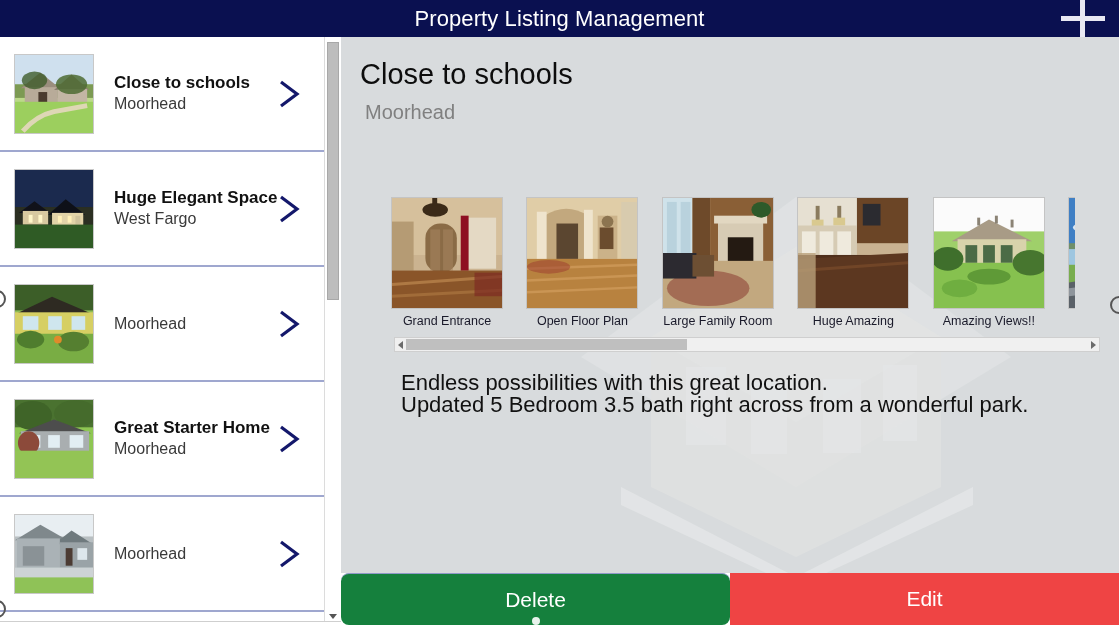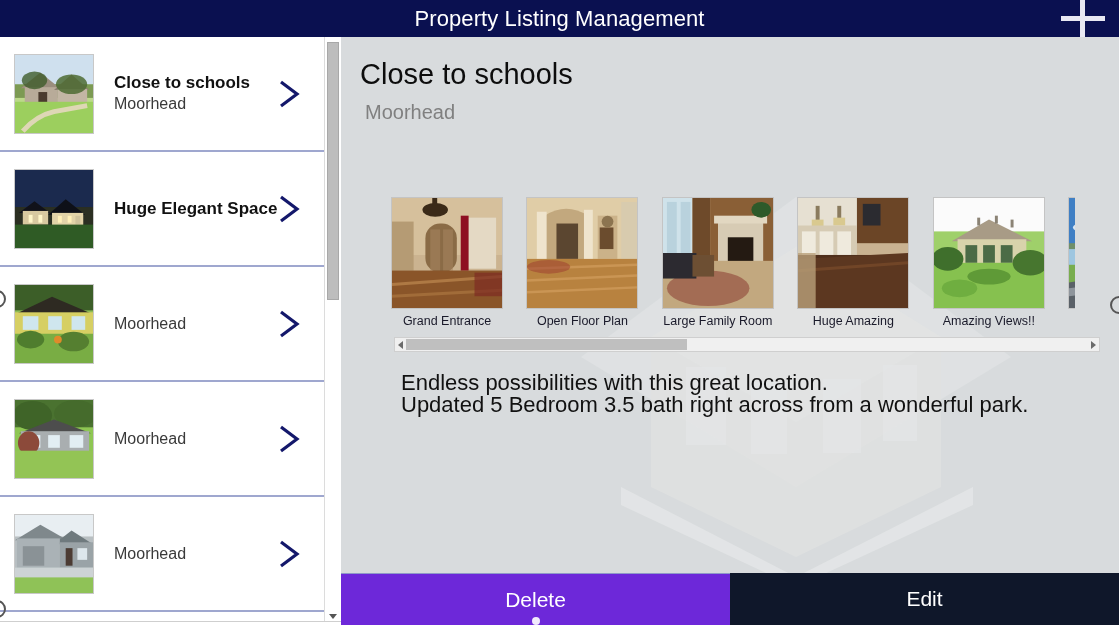--- a/index.html
+++ b/index.html
@@ -210,22 +210,22 @@
     display: flex;
   }
   .act-btn {
     flex: 1 1 50%;
     display: flex; align-items: center; justify-content: center;
     font-size: 21px;
     color: #ffffff;
     cursor: pointer;
     position: relative;
   }
-  .act-delete { background: #6d28d9; border-top: 1px solid #8f99c8; }
-  .act-edit   { background: #0f172a; }
+  .act-delete { background: #15803d; border-top: 1px solid #8f99c8; border-radius: 8px; }
+  .act-edit   { background: #ef4444; }
   .cursor-dot {
     position: absolute;
     left: 50%; bottom: 0px;
     width: 8px; height: 8px;
     margin-left: -4px;
     border-radius: 50%;
     background: #ffffff;
     opacity: .9;
   }
 
@@ -304,20 +304,21 @@
           <rect x="14" y="46" width="4" height="8" fill="#fff6c8"></rect>
           <rect x="24" y="46" width="4" height="8" fill="#fff6c8"></rect>
           <rect x="44" y="47" width="4" height="7" fill="#fff0b8"></rect>
           <rect x="54" y="47" width="4" height="7" fill="#fff0b8"></rect>
           <rect x="62" y="47" width="5" height="9" fill="#cfc29c"></rect>
           <rect y="56" width="80" height="24" fill="#2f5b25"></rect>
         </svg>
       </div>
       <div class="item-text">
         <div class="item-title">Huge Elegant Space</div>
+        <div class="item-sub">West Fargo</div>
       </div>
       <div class="chev">
         <svg width="40" height="40" viewBox="0 0 40 40">
             <polyline points="13,8 29,20 13,32" fill="none" stroke="#14186b" stroke-width="3.2"></polyline>
           </svg>
       </div>
     </div>
 
     <div class="list-item">
       <div class="thumb">
@@ -355,20 +356,21 @@
           <polygon points="4,34 40,20 78,34" fill="#4d4d4d"></polygon>
           <rect x="6" y="32" width="70" height="22" fill="#a9aeb0"></rect>
           <rect x="12" y="36" width="14" height="13" fill="#e2eef3"></rect>
           <rect x="34" y="36" width="12" height="13" fill="#e2eef3"></rect>
           <rect x="56" y="36" width="14" height="13" fill="#e2eef3"></rect>
           <ellipse cx="14" cy="44" rx="11" ry="12" fill="#8c4a3a"></ellipse>
           <rect y="52" width="80" height="28" fill="#93c455"></rect>
         </svg>
       </div>
       <div class="item-text">
+        <div class="item-title">Great Starter Home</div>
         <div class="item-sub">Moorhead</div>
       </div>
       <div class="chev">
         <svg width="40" height="40" viewBox="0 0 40 40">
             <polyline points="13,8 29,20 13,32" fill="none" stroke="#14186b" stroke-width="3.2"></polyline>
           </svg>
       </div>
     </div>
 
     <div class="list-item">

